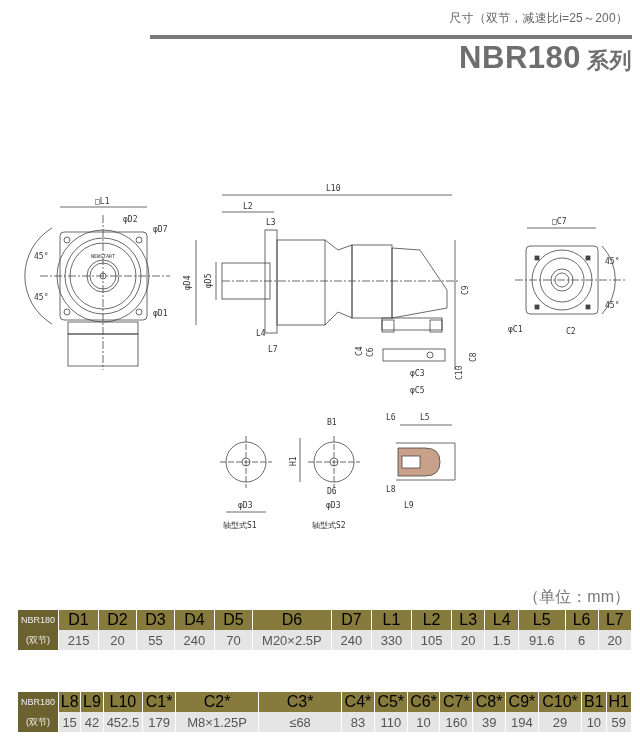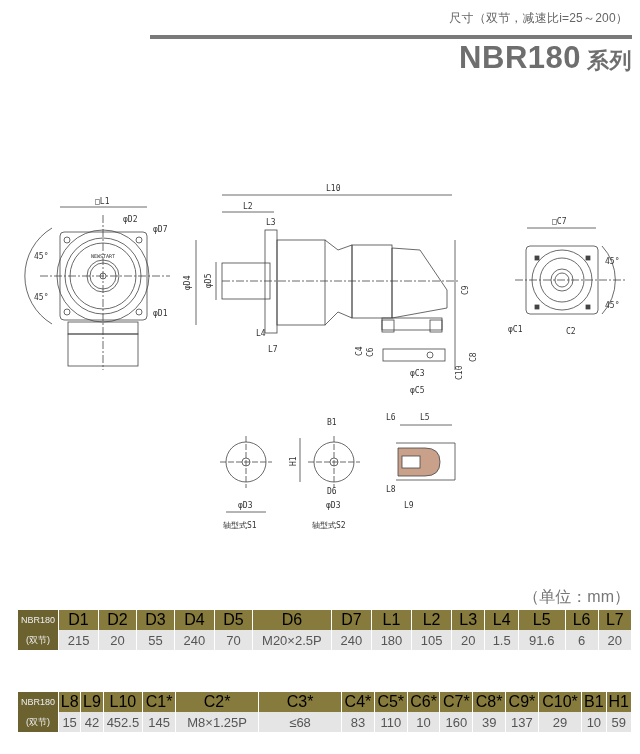--- a/index.html
+++ b/index.html
@@ -166,21 +166,21 @@
   </tr>
   <tr class="val">
     <td class="model">(双节)</td>
     <td>215</td>
     <td>20</td>
     <td>55</td>
     <td>240</td>
     <td>70</td>
     <td>M20×2.5P</td>
     <td>240</td>
-    <td>180</td>
+    <td>330</td>
     <td>105</td>
     <td>20</td>
     <td>1.5</td>
     <td>91.6</td>
     <td>6</td>
     <td>20</td>
   </tr>
 </tbody>
   </table>
 
@@ -202,27 +202,27 @@
     <td>C9*</td>
     <td>C10*</td>
     <td>B1</td>
     <td>H1</td>
   </tr>
   <tr class="val">
     <td class="model">(双节)</td>
     <td>15</td>
     <td>42</td>
     <td>452.5</td>
-    <td>145</td>
+    <td>179</td>
     <td>M8×1.25P</td>
     <td>≤68</td>
     <td>83</td>
     <td>110</td>
     <td>10</td>
     <td>160</td>
     <td>39</td>
-    <td>137</td>
+    <td>194</td>
     <td>29</td>
     <td>10</td>
     <td>59</td>
   </tr>
 </tbody>
   </table>
 
 </body></html>

